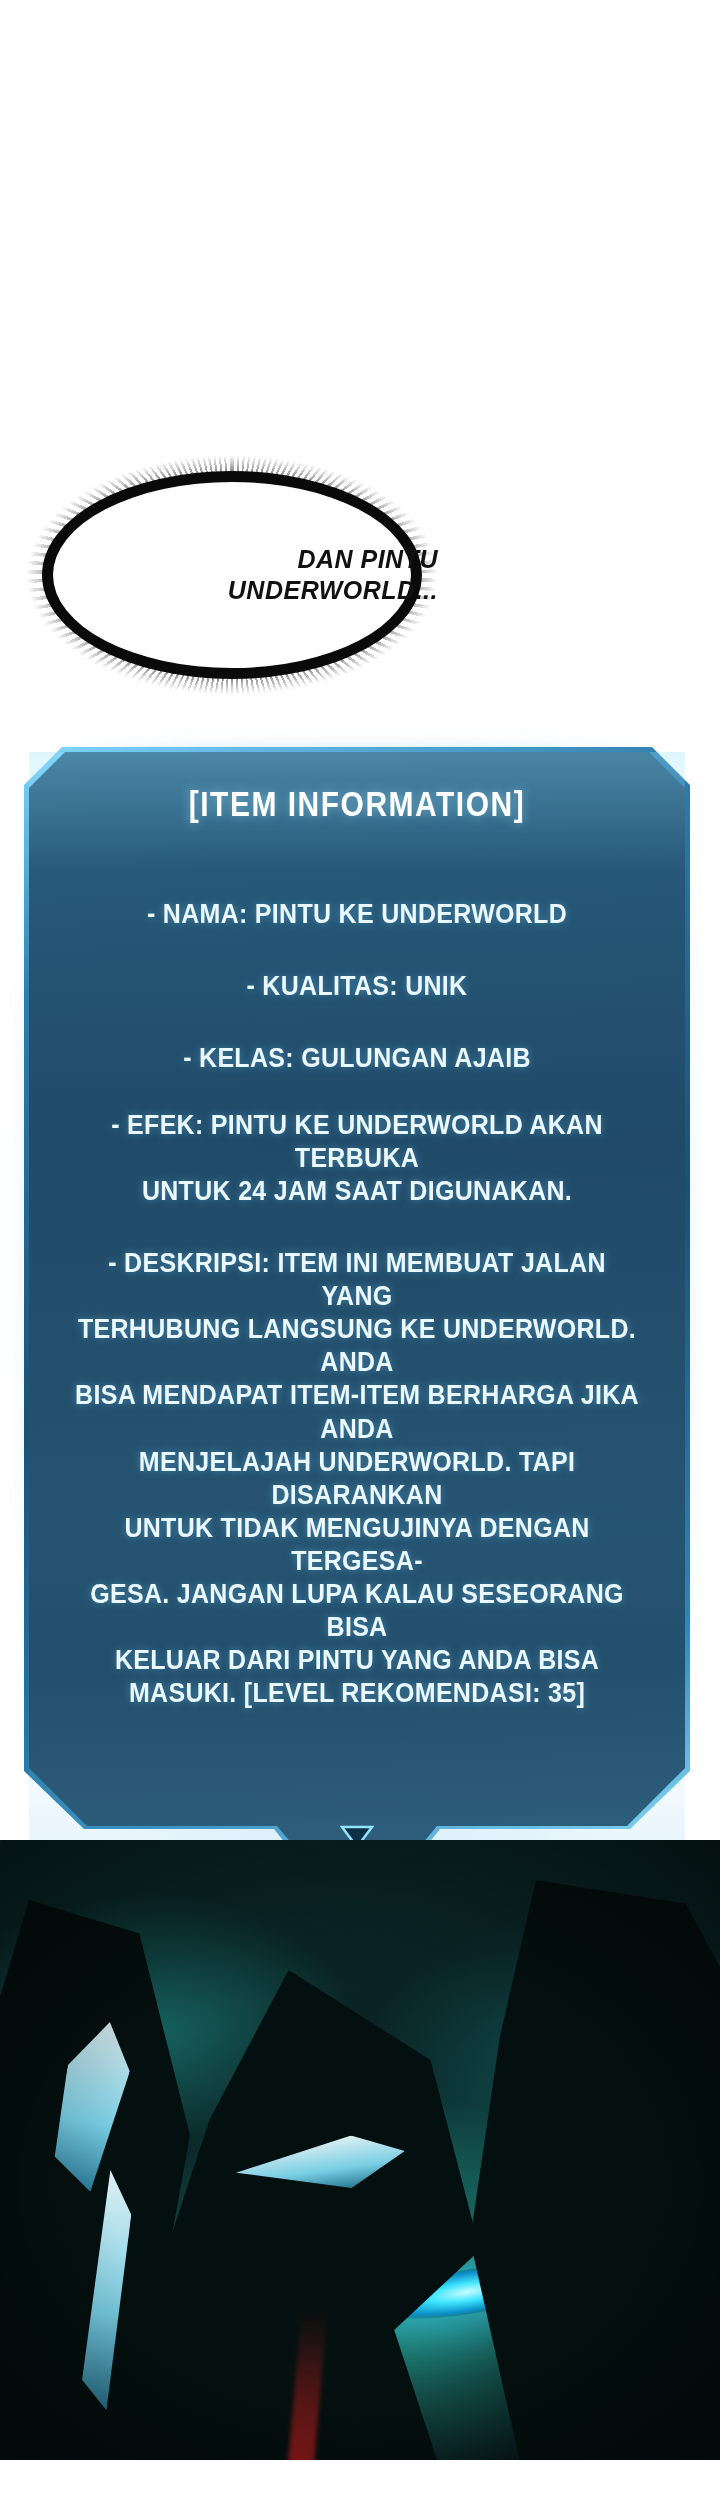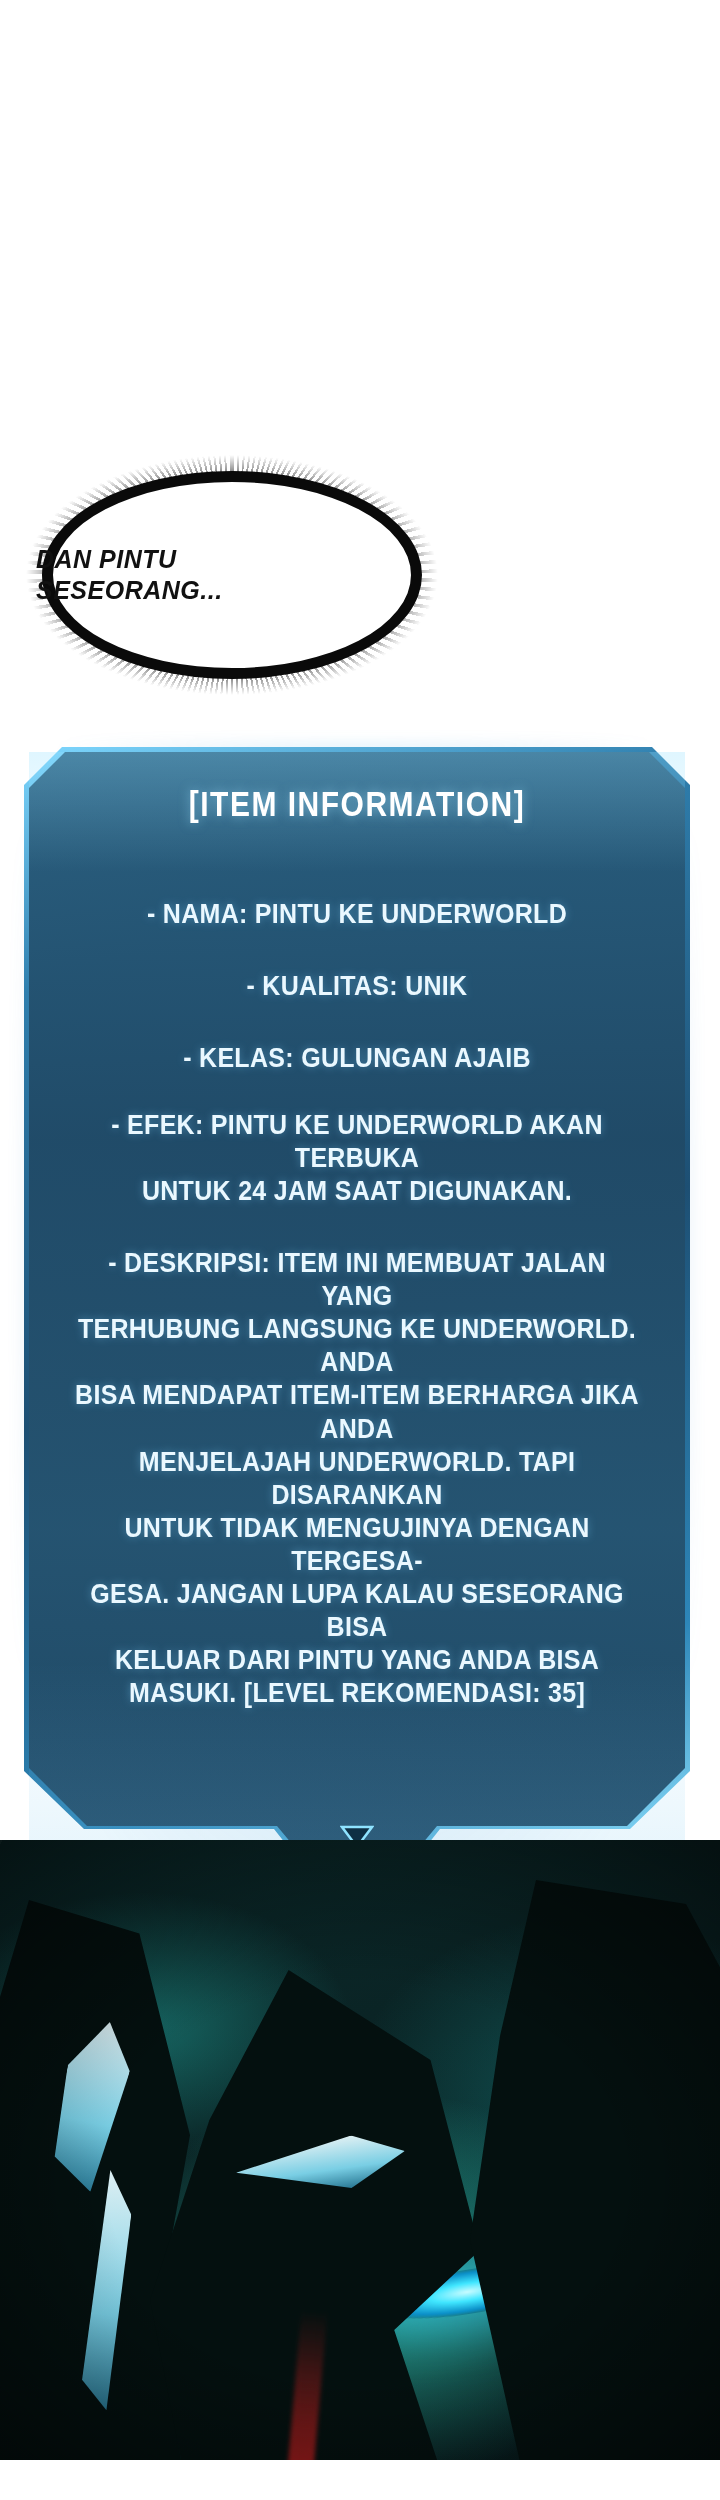--- a/index.html
+++ b/index.html
@@ -53,21 +53,21 @@
     box-sizing: border-box;
   }
   .bubble-text {
     position: absolute;
     left: 0;
     top: 0;
     width: 100%;
     height: 100%;
     display: flex;
     flex-direction: column;
-    align-items: flex-start;
+    align-items: flex-end;
     justify-content: center;
     font-family: "Liberation Sans", sans-serif;
     font-style: italic;
     font-weight: 700;
     font-size: 25px;
     line-height: 1.25;
     color: #111;
     letter-spacing: 0.5px;
     text-align: center;
     padding-left: 10px;
@@ -293,21 +293,21 @@
 </head>
 <body>
 
 <div class="page">
 
   <div class="bubble-wrap">
     <div class="bubble-spikes"></div>
     <div class="bubble-ring"></div>
     <div class="bubble-text">
       <span>DAN PINTU</span>
-      <span>SESEORANG...</span>
+      <span>UNDERWORLD...</span>
     </div>
   </div>
 
   <div class="panel">
     <div class="panel-glow"></div>
     <div class="panel-border"></div>
     <div class="panel-inner"></div>
     <div class="panel-sheen"></div>
     <div class="panel-bottom-sheen"></div>
 

